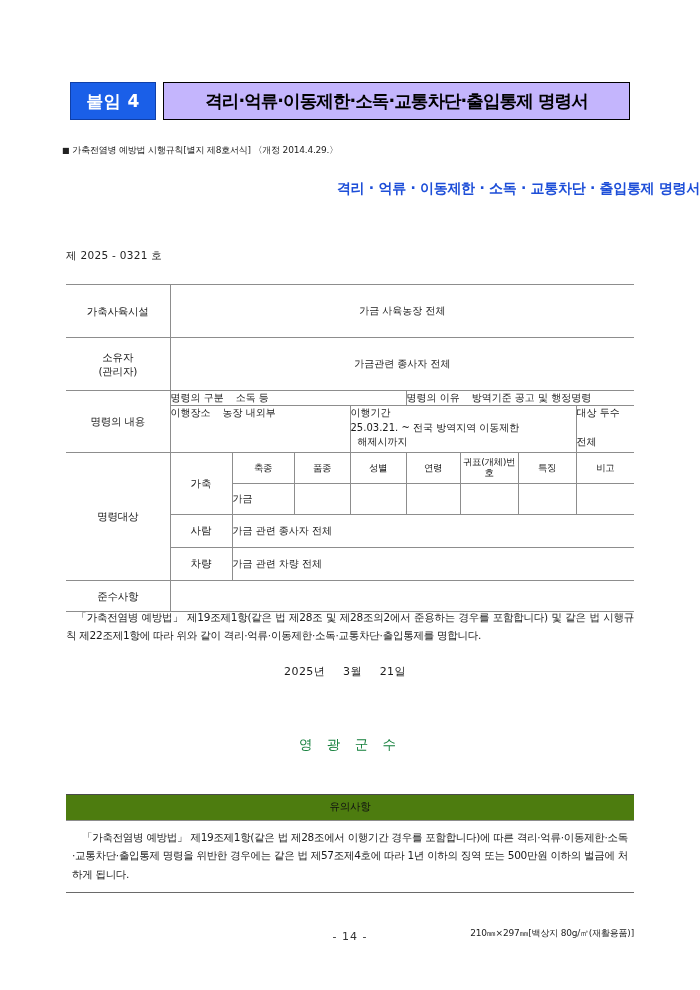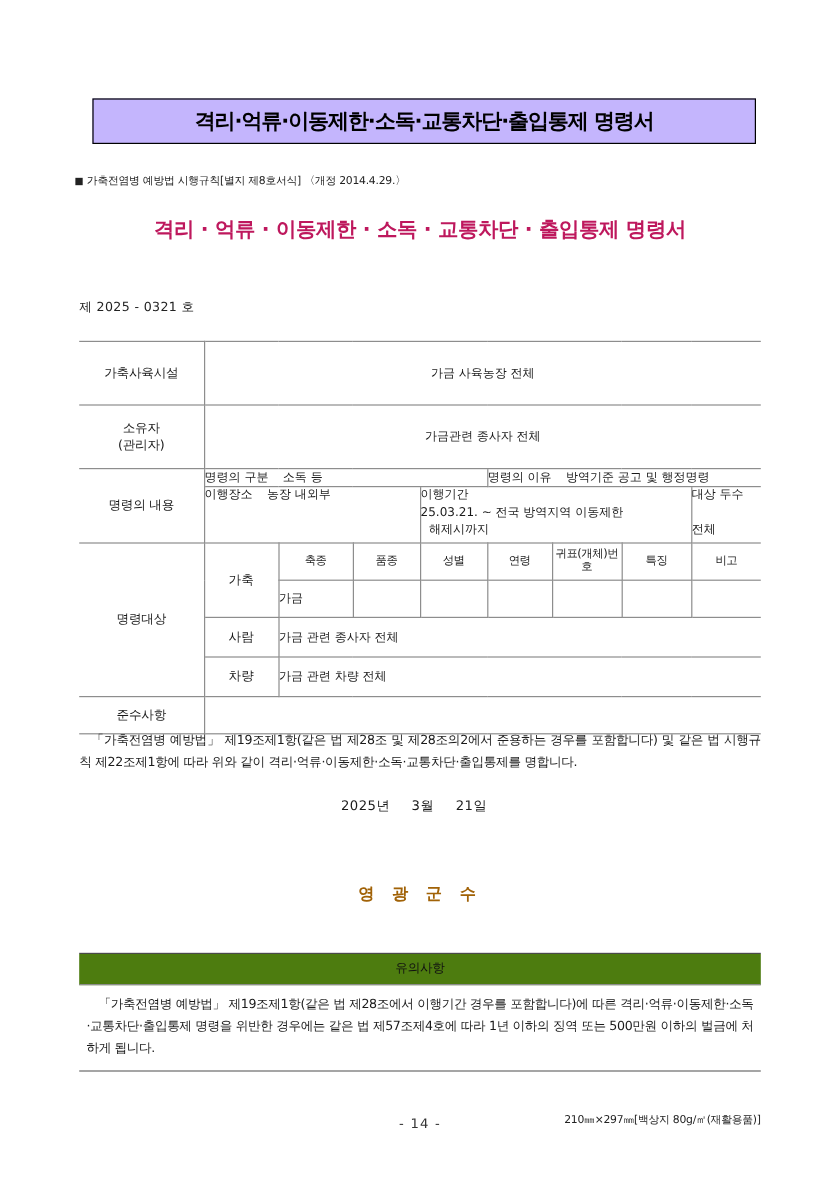--- a/index.html
+++ b/index.html
@@ -74,25 +74,25 @@
     white-space: nowrap;
   }
   .form-note .sq { font-size: 8px; margin-right: 3px; }
 
   
   .doc-title {
     position: absolute;
     left: 0;
     top: 180px;
     width: 700px;
-    text-align: center;
-    font-size: 17px;
+    text-align: right;
+    font-size: 14px;
     font-weight: bold;
     letter-spacing: -0.3px;
-    color: #be185d;
+    color: #1d4ed8;
   }
   .doc-number {
     position: absolute;
     left: 66px;
     top: 213px;
     font-size: 10.5px;
     letter-spacing: 0.3px;
     color: #222;
     margin-top: 36px;
   }
@@ -175,23 +175,23 @@
   }
   .date-line span { margin-left: 14px; }
 
   .issuer {
     position: absolute;
     left: 0;
     top: 736px;
     width: 700px;
     text-align: center;
     font-size: 13.5px;
-    font-weight: bold;
+    font-weight: normal;
     letter-spacing: 5px;
-    color: #a16207;
+    color: #15803d;
   }
 
   
   .notice {
     position: absolute;
     left: 66px;
     top: 794px;
     width: 568px;
     box-sizing: border-box;
     border-top: 1.6px solid #4a4a4a;
@@ -238,20 +238,21 @@
     letter-spacing: 1px;
     color: #333;
   }
 </style>
 </head>
 <body>
 
 <div class="page">
 
   <div class="attach-band">
+    <div class="attach-badge">붙임 4</div>
     <div class="attach-title">격리·억류·이동제한·소독·교통차단·출입통제 명령서</div>
   </div>
 
   <div class="form-note">
     <span class="sq">■</span><span>가축전염병 예방법 시행규칙[별지 제8호서식] 〈개정 2014.4.29.〉</span>
   </div>
 
   <div class="doc-title">격리 · 억류 · 이동제한 · 소독 · 교통차단 · 출입통제 명령서</div>
   <div class="doc-number">제 2025 - 0321 호</div>
 

